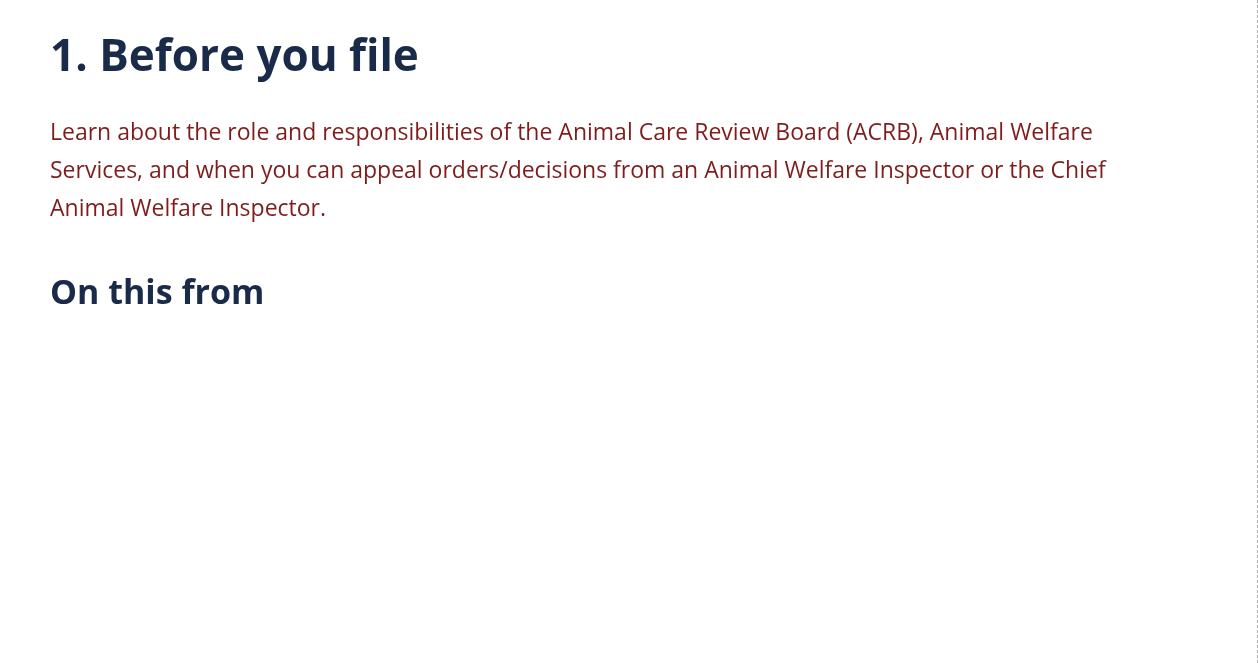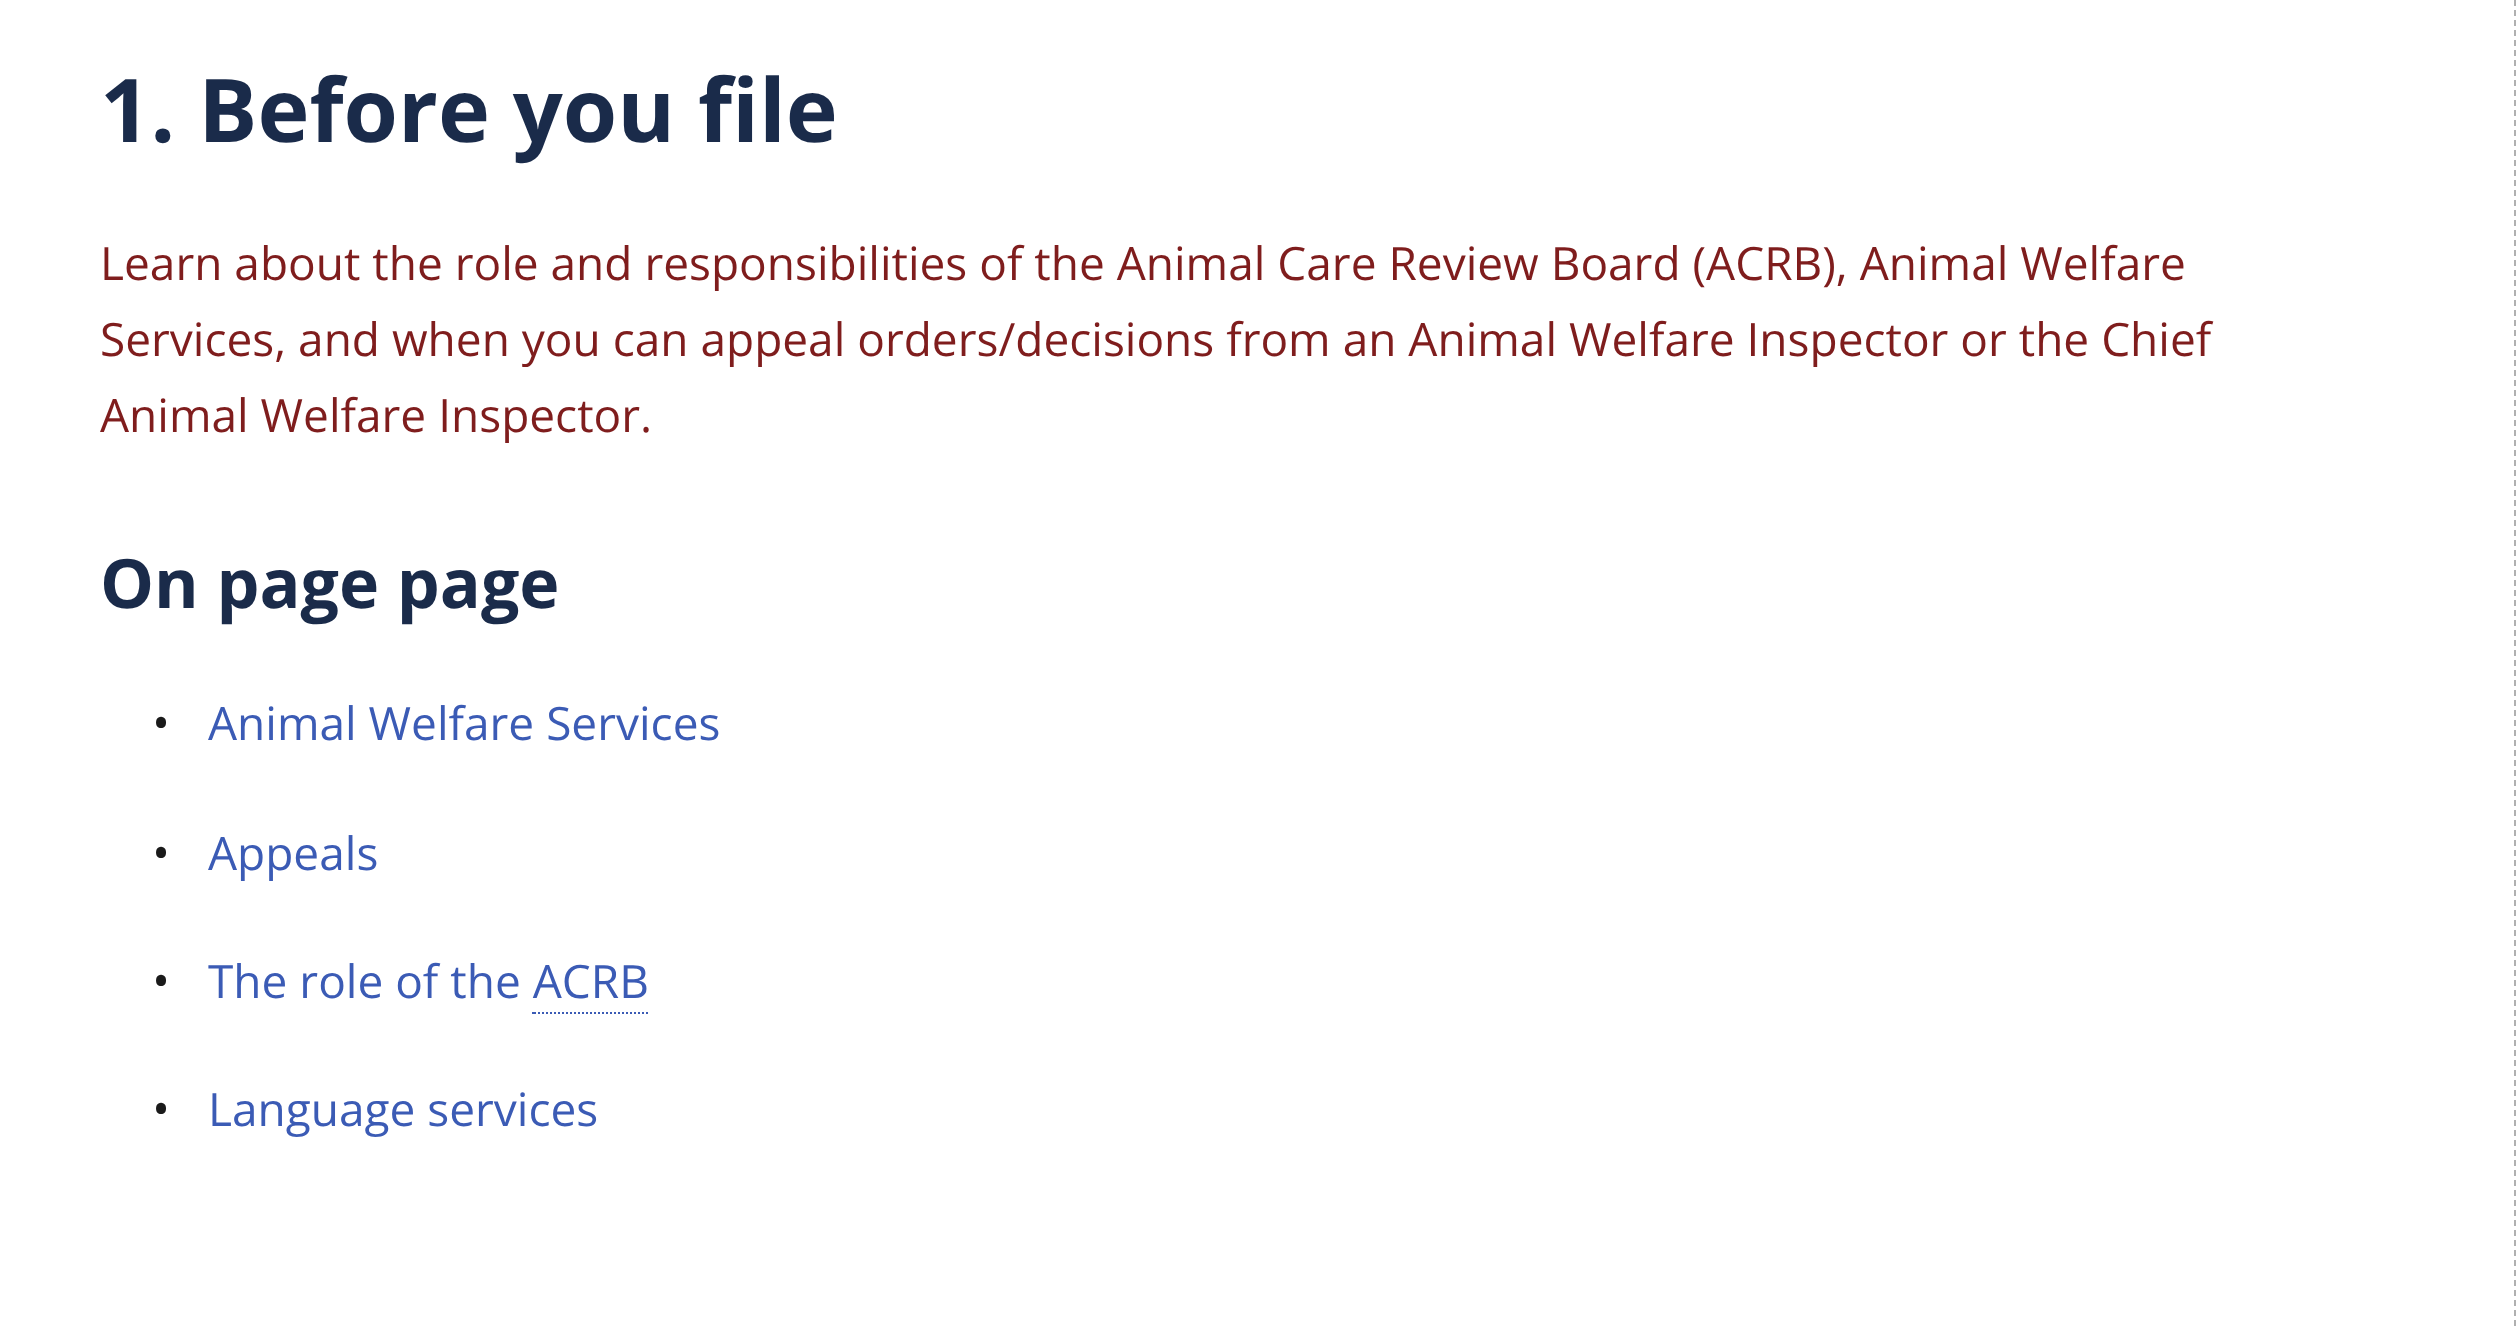--- a/index.html
+++ b/index.html
@@ -82,31 +82,17 @@
     }
   </style>
 </head>
 <body>
 
 <div class="content">
   <h1>1. Before you file</h1>
 
   <p class="intro">Learn about the role and responsibilities of the Animal Care Review Board (ACRB), Animal Welfare Services, and when you can appeal orders/decisions from an Animal Welfare Inspector or the Chief Animal Welfare Inspector.</p>
 
-  <h2>On page page</h2>
+  <h2>On this from</h2>
 
-  <ul>
-    <li>
-      <a href="#">Animal Welfare Services</a>
-    </li>
-    <li>
-      <a href="#">Appeals</a>
-    </li>
-    <li>
-      <a href="#"><span class="link-prefix">The role of the </span><span class="abbr">ACRB</span></a>
-    </li>
-    <li>
-      <a href="#">Language services</a>
-    </li>
-  </ul>
 </div>
 
 <div class="right-border"></div>
 
 </body></html>

